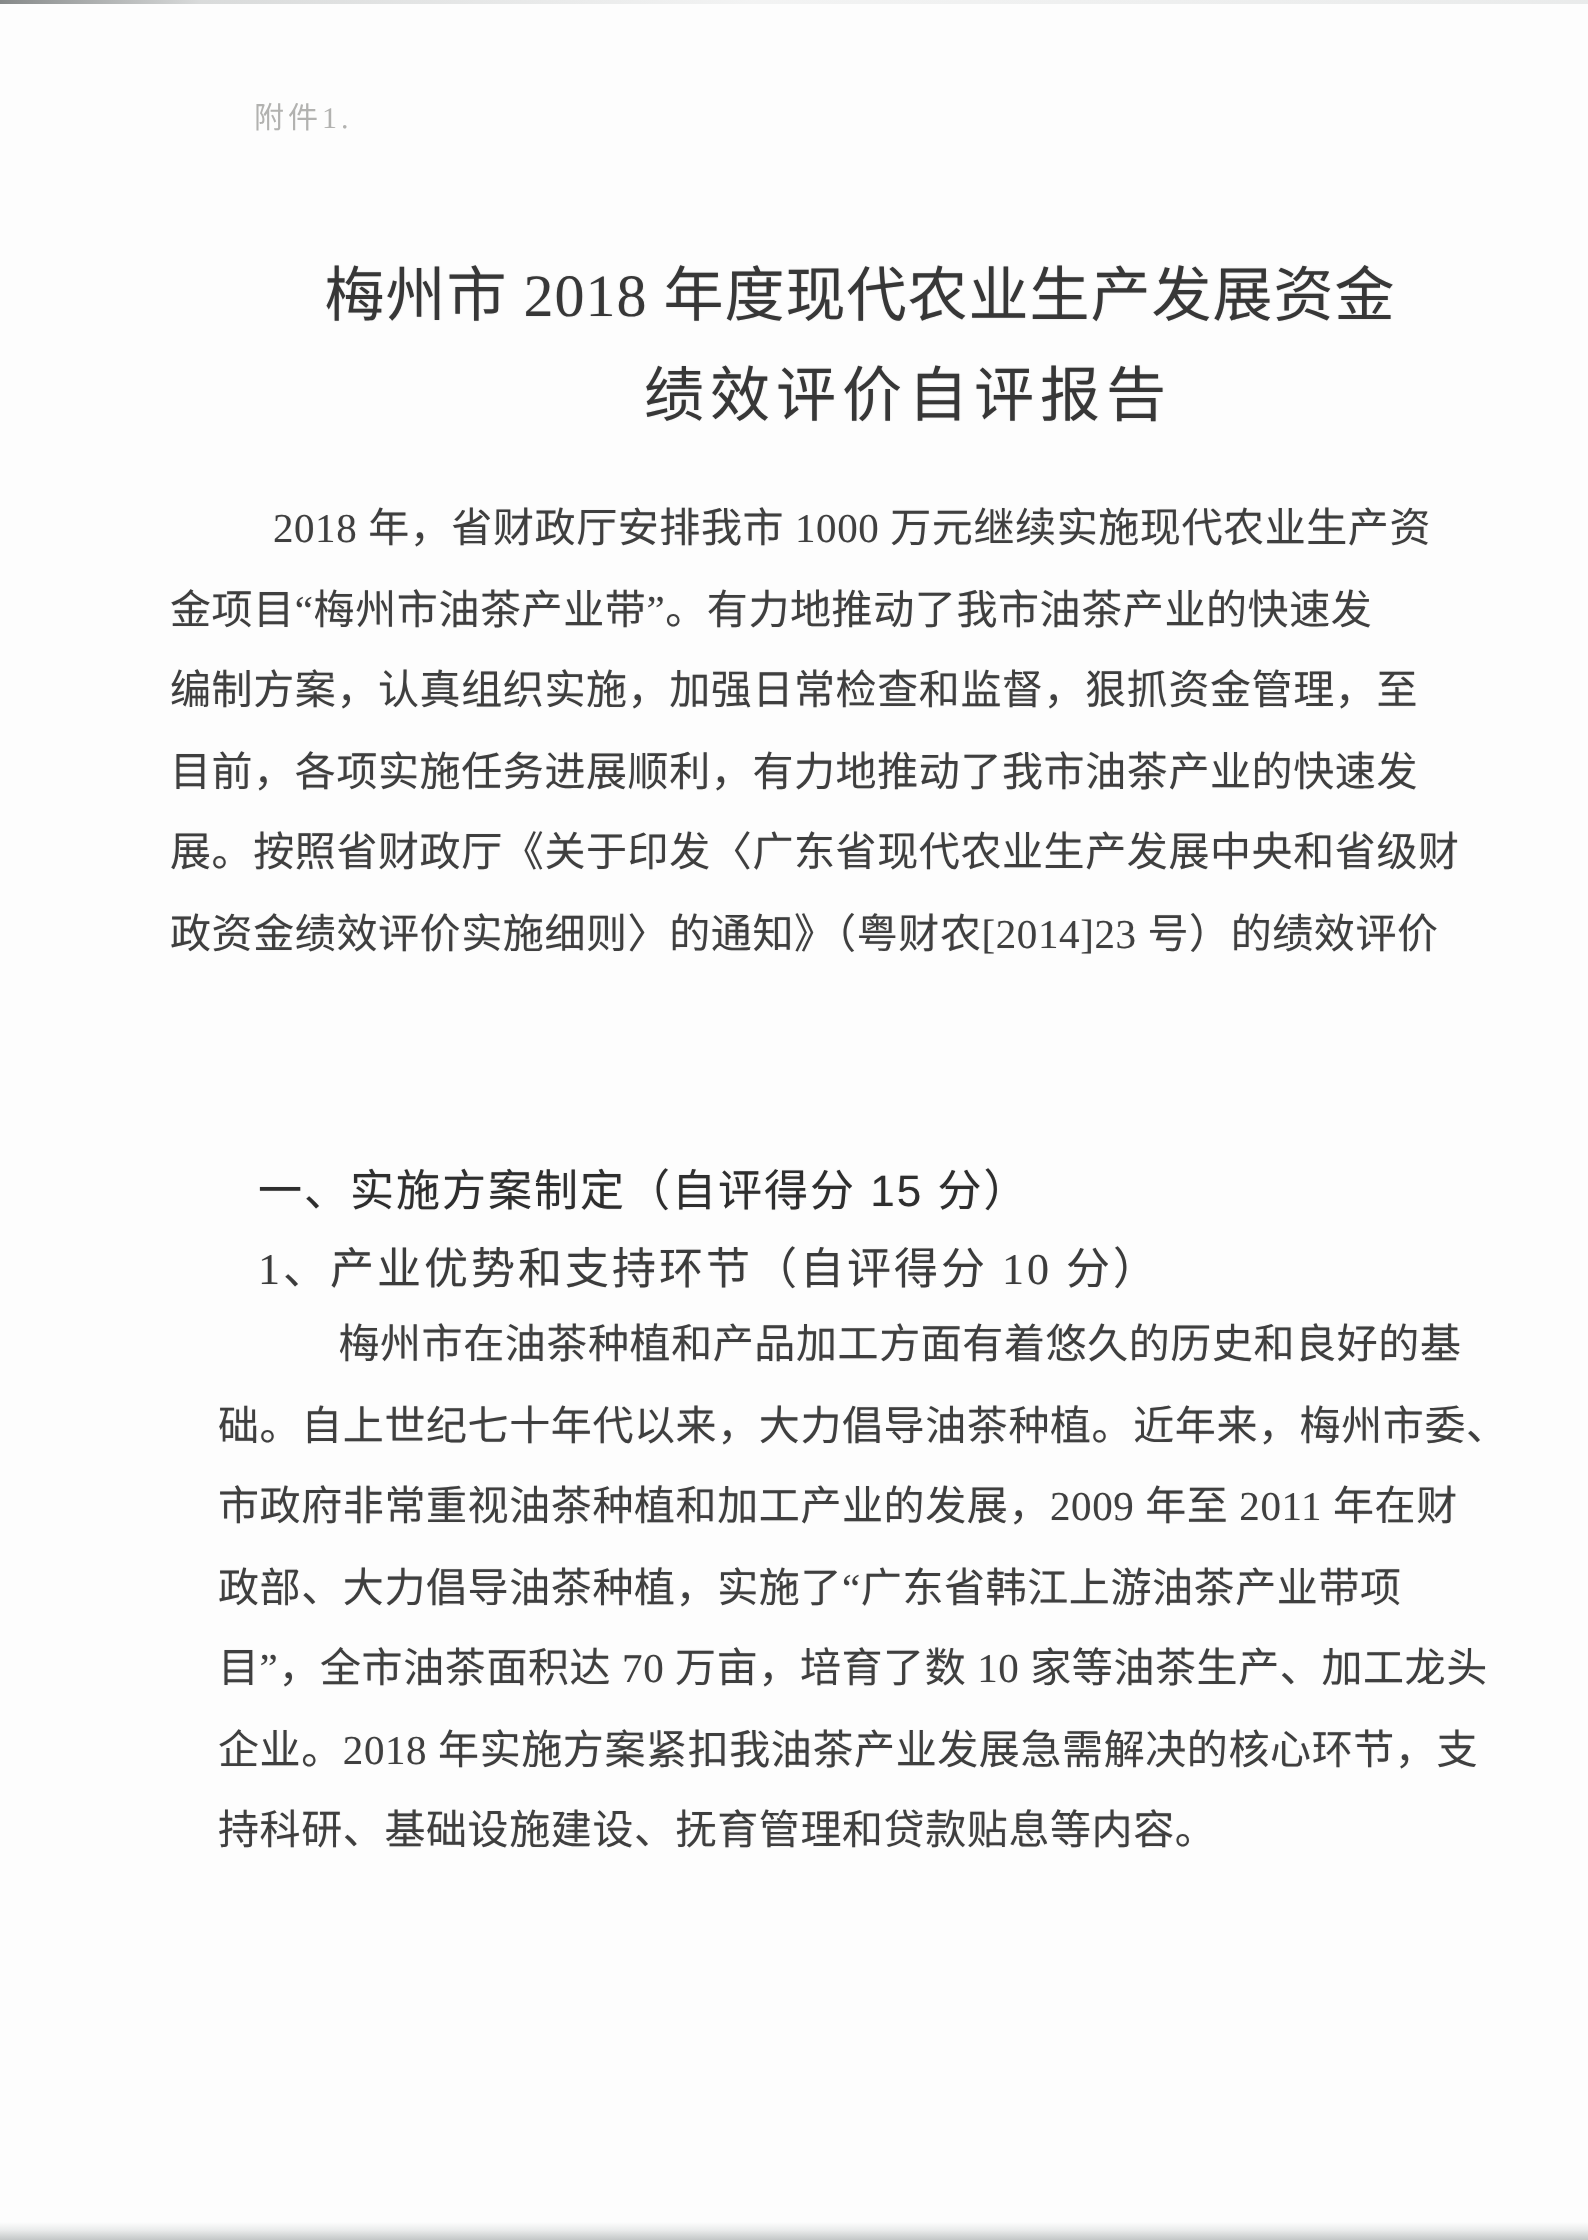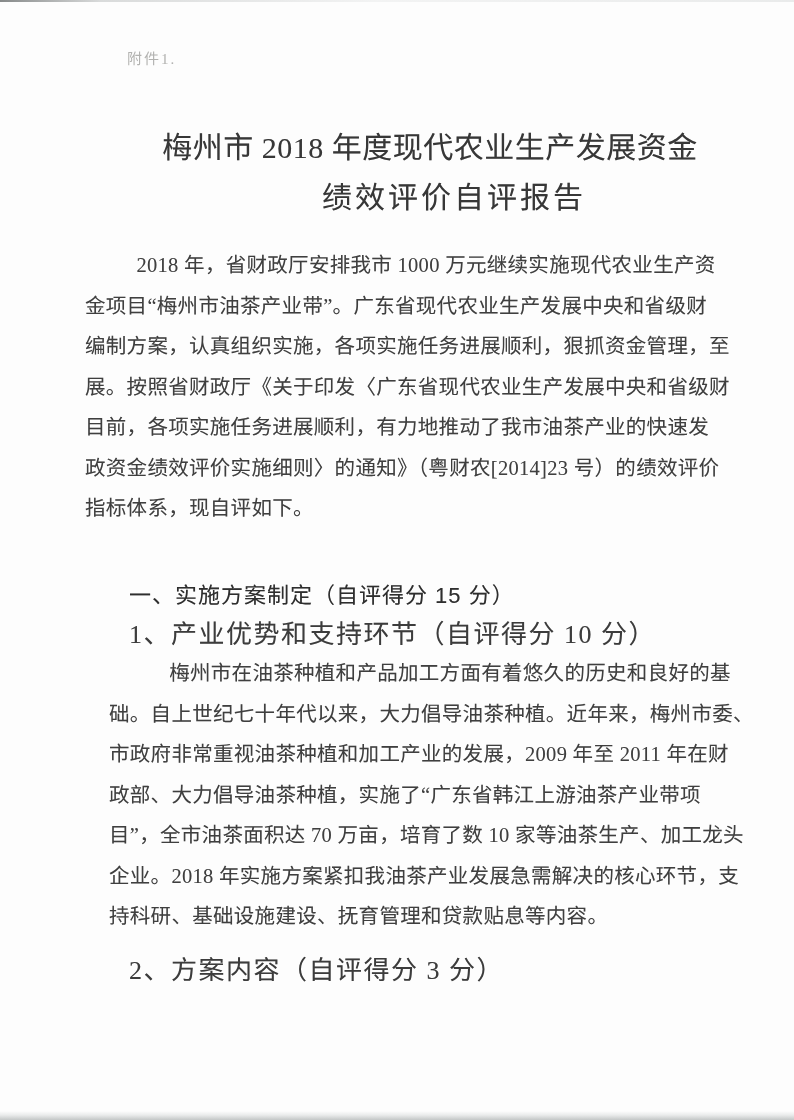--- a/index.html
+++ b/index.html
@@ -83,21 +83,21 @@
     letter-spacing: 1px;
     line-height: 40px;
     color: #2e2e2e;
     white-space: nowrap;
     text-shadow: 0 0 0.5px rgba(50,50,50,0.35);
   }
   .subheading {
     position: absolute;
     left: 85px;
     padding-left: 44px;
-    font-size: 26px;
+    font-size: 22px;
     font-weight: 400;
     letter-spacing: 1.5px;
     line-height: 40px;
     color: #3c3c3c;
     white-space: nowrap;
     text-shadow: 0 0 0.5px rgba(80,80,80,0.3);
   }
   .sh1 { top: 615px; }
   .sh2 { top: 951px; }
 </style>
@@ -107,38 +107,36 @@
 <div class="page">
   <div class="scan-edge-top"></div>
 
   <div class="attachment">附件1.</div>
 
   <h1 class="title t1">梅州市 2018 年度现代农业生产发展资金</h1>
   <h1 class="title t2">绩效评价自评报告</h1>
 
   <div class="para p1">
     <div class="line indent">2018 年，省财政厅安排我市 1000 万元继续实施现代农业生产资</div>
-    <div class="line">金项目“梅州市油茶产业带”。广东省现代农业生产发展中央和省级财</div>
-    <div class="line">编制方案，认真组织实施，各项实施任务进展顺利，狠抓资金管理，至</div>
+    <div class="line">金项目“梅州市油茶产业带”。有力地推动了我市油茶产业的快速发</div>
+    <div class="line">编制方案，认真组织实施，加强日常检查和监督，狠抓资金管理，至</div>
+    <div class="line">目前，各项实施任务进展顺利，有力地推动了我市油茶产业的快速发</div>
     <div class="line">展。按照省财政厅《关于印发〈广东省现代农业生产发展中央和省级财</div>
-    <div class="line">目前，各项实施任务进展顺利，有力地推动了我市油茶产业的快速发</div>
     <div class="line">政资金绩效评价实施细则〉的通知》（粤财农[2014]23 号）的绩效评价</div>
-    <div class="line">指标体系，现自评如下。</div>
   </div>
 
   <div class="heading">一、实施方案制定（自评得分 15 分）</div>
 
   <div class="subheading sh1">1、产业优势和支持环节（自评得分 10 分）</div>
 
   <div class="para p2">
     <div class="line indent">梅州市在油茶种植和产品加工方面有着悠久的历史和良好的基</div>
     <div class="line">础。自上世纪七十年代以来，大力倡导油茶种植。近年来，梅州市委、</div>
     <div class="line">市政府非常重视油茶种植和加工产业的发展，2009 年至 2011 年在财</div>
     <div class="line">政部、大力倡导油茶种植，实施了“广东省韩江上游油茶产业带项</div>
     <div class="line">目”，全市油茶面积达 70 万亩，培育了数 10 家等油茶生产、加工龙头</div>
     <div class="line">企业。2018 年实施方案紧扣我油茶产业发展急需解决的核心环节，支</div>
     <div class="line">持科研、基础设施建设、抚育管理和贷款贴息等内容。</div>
   </div>
 
-  <div class="subheading sh2">2、方案内容（自评得分 3 分）</div>
 
   <div class="scan-edge-bottom"></div>
 </div>
 
 </body></html>

